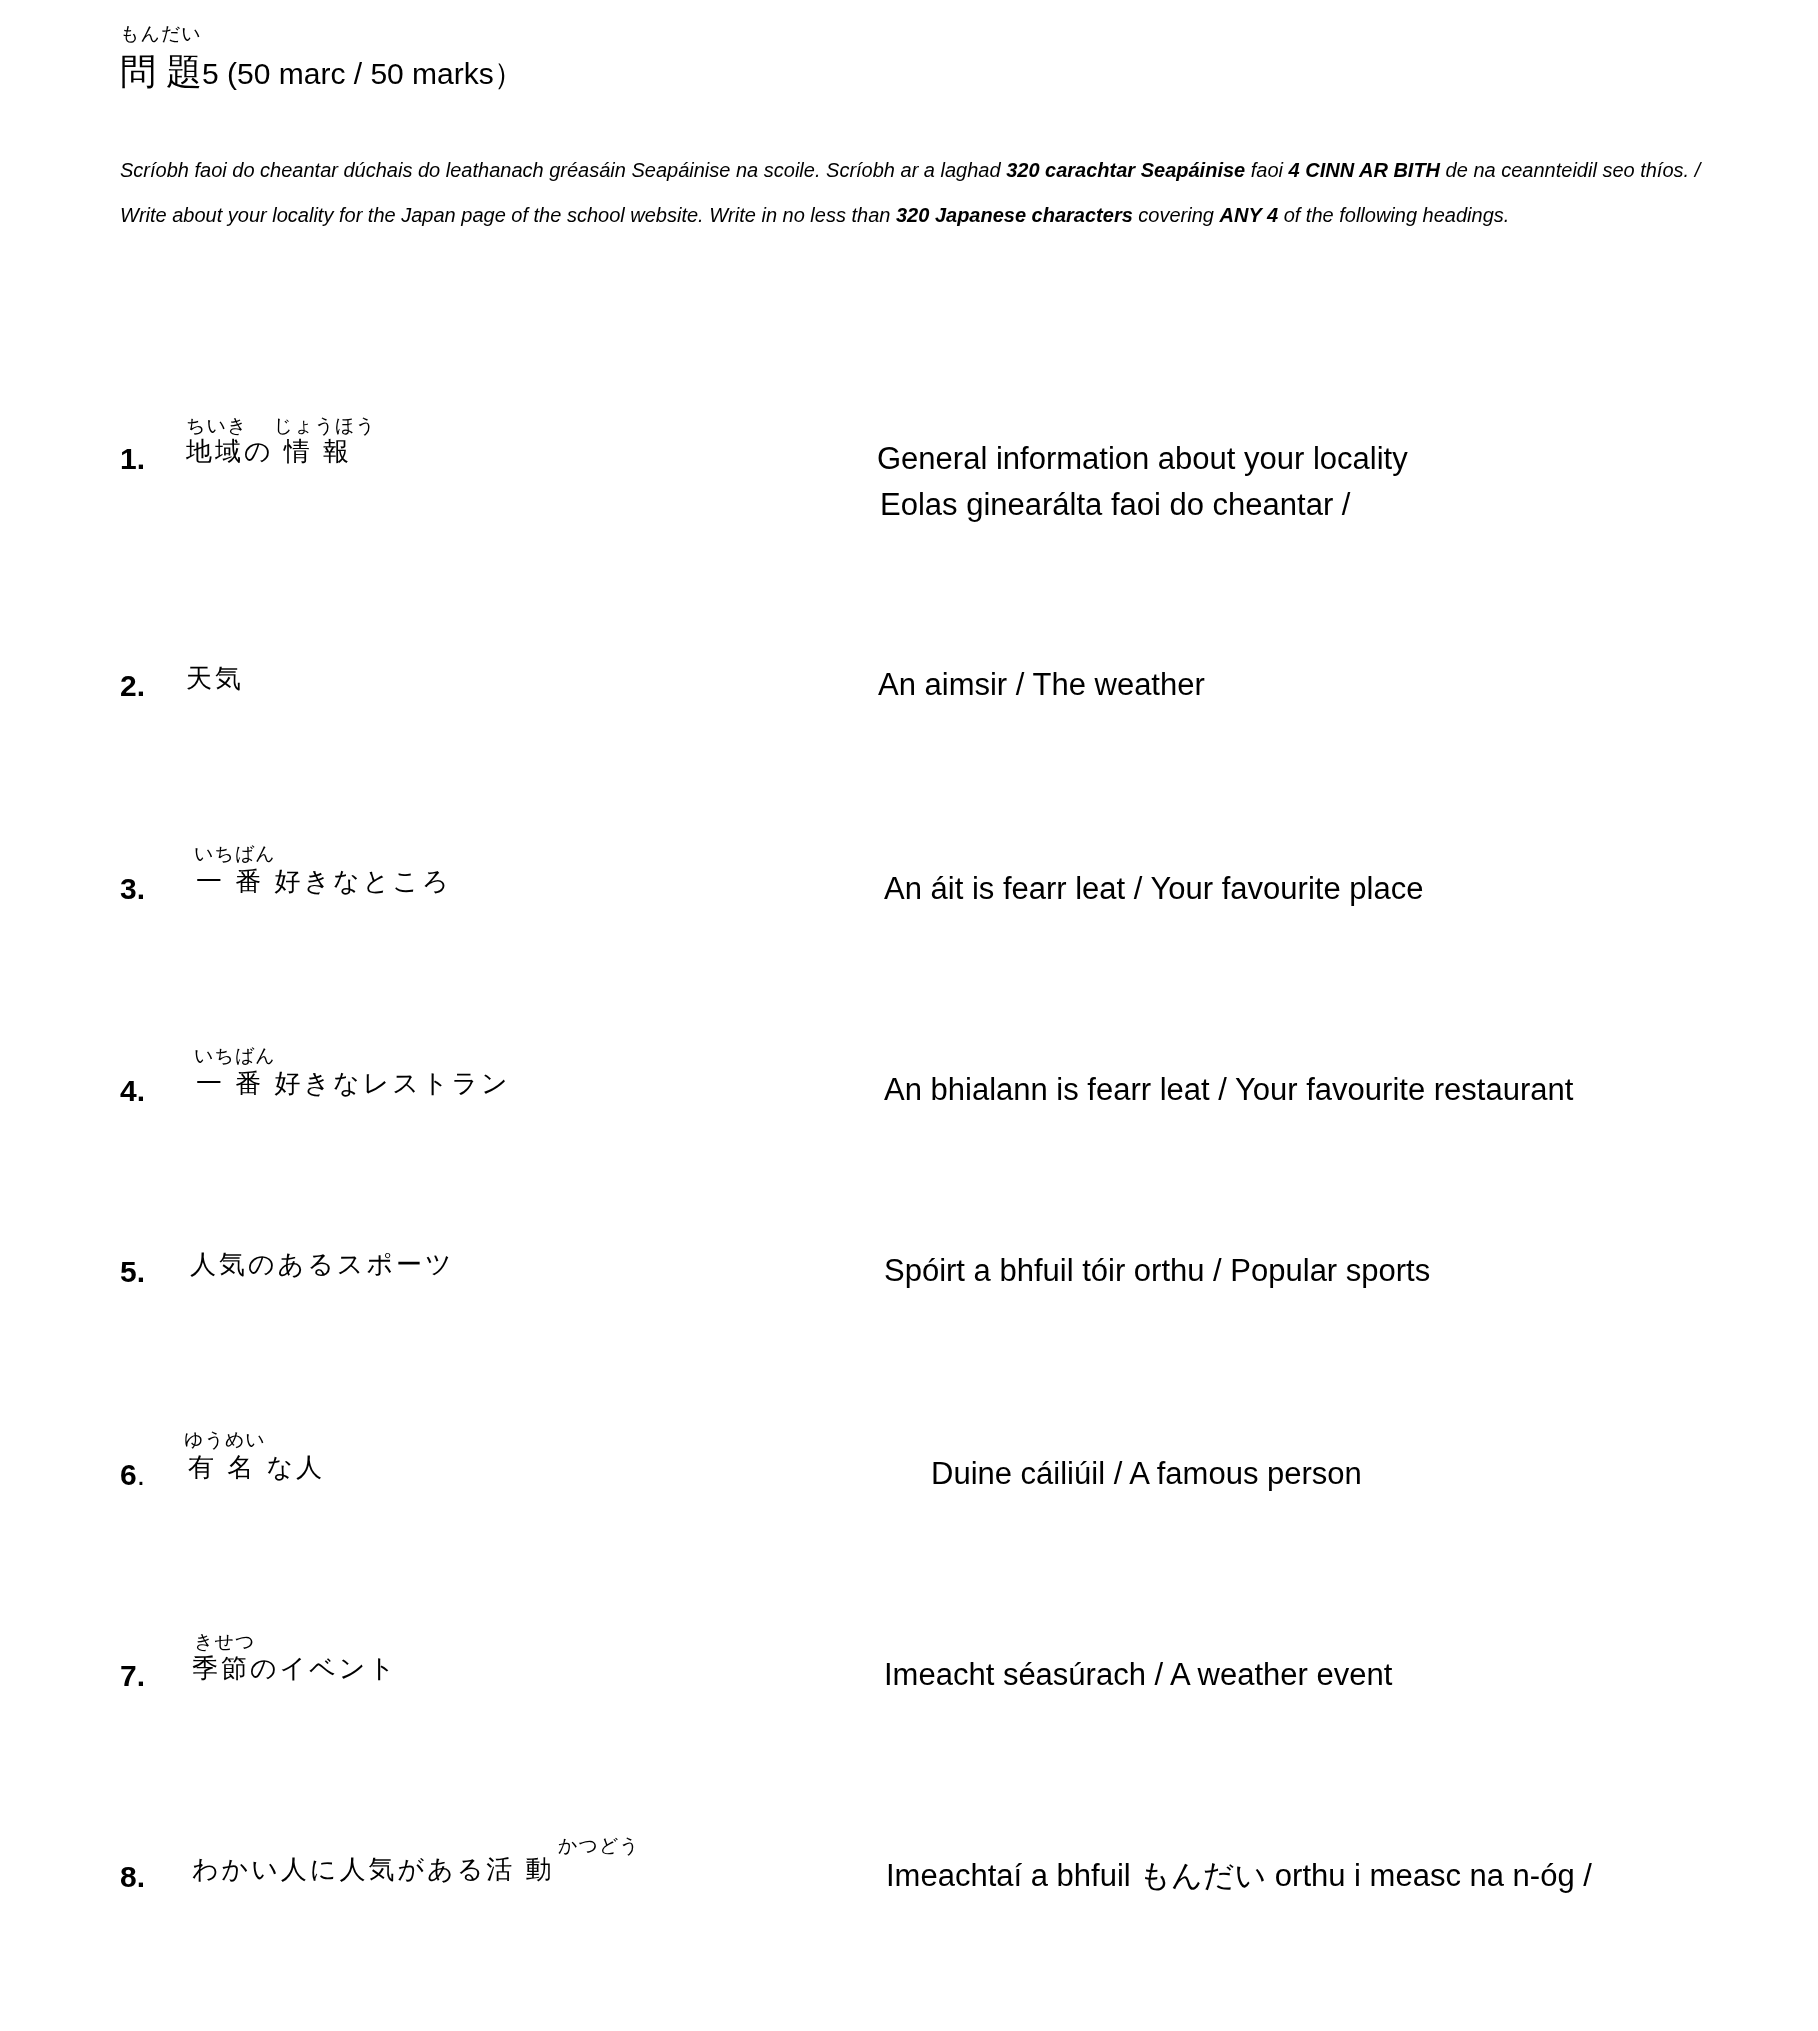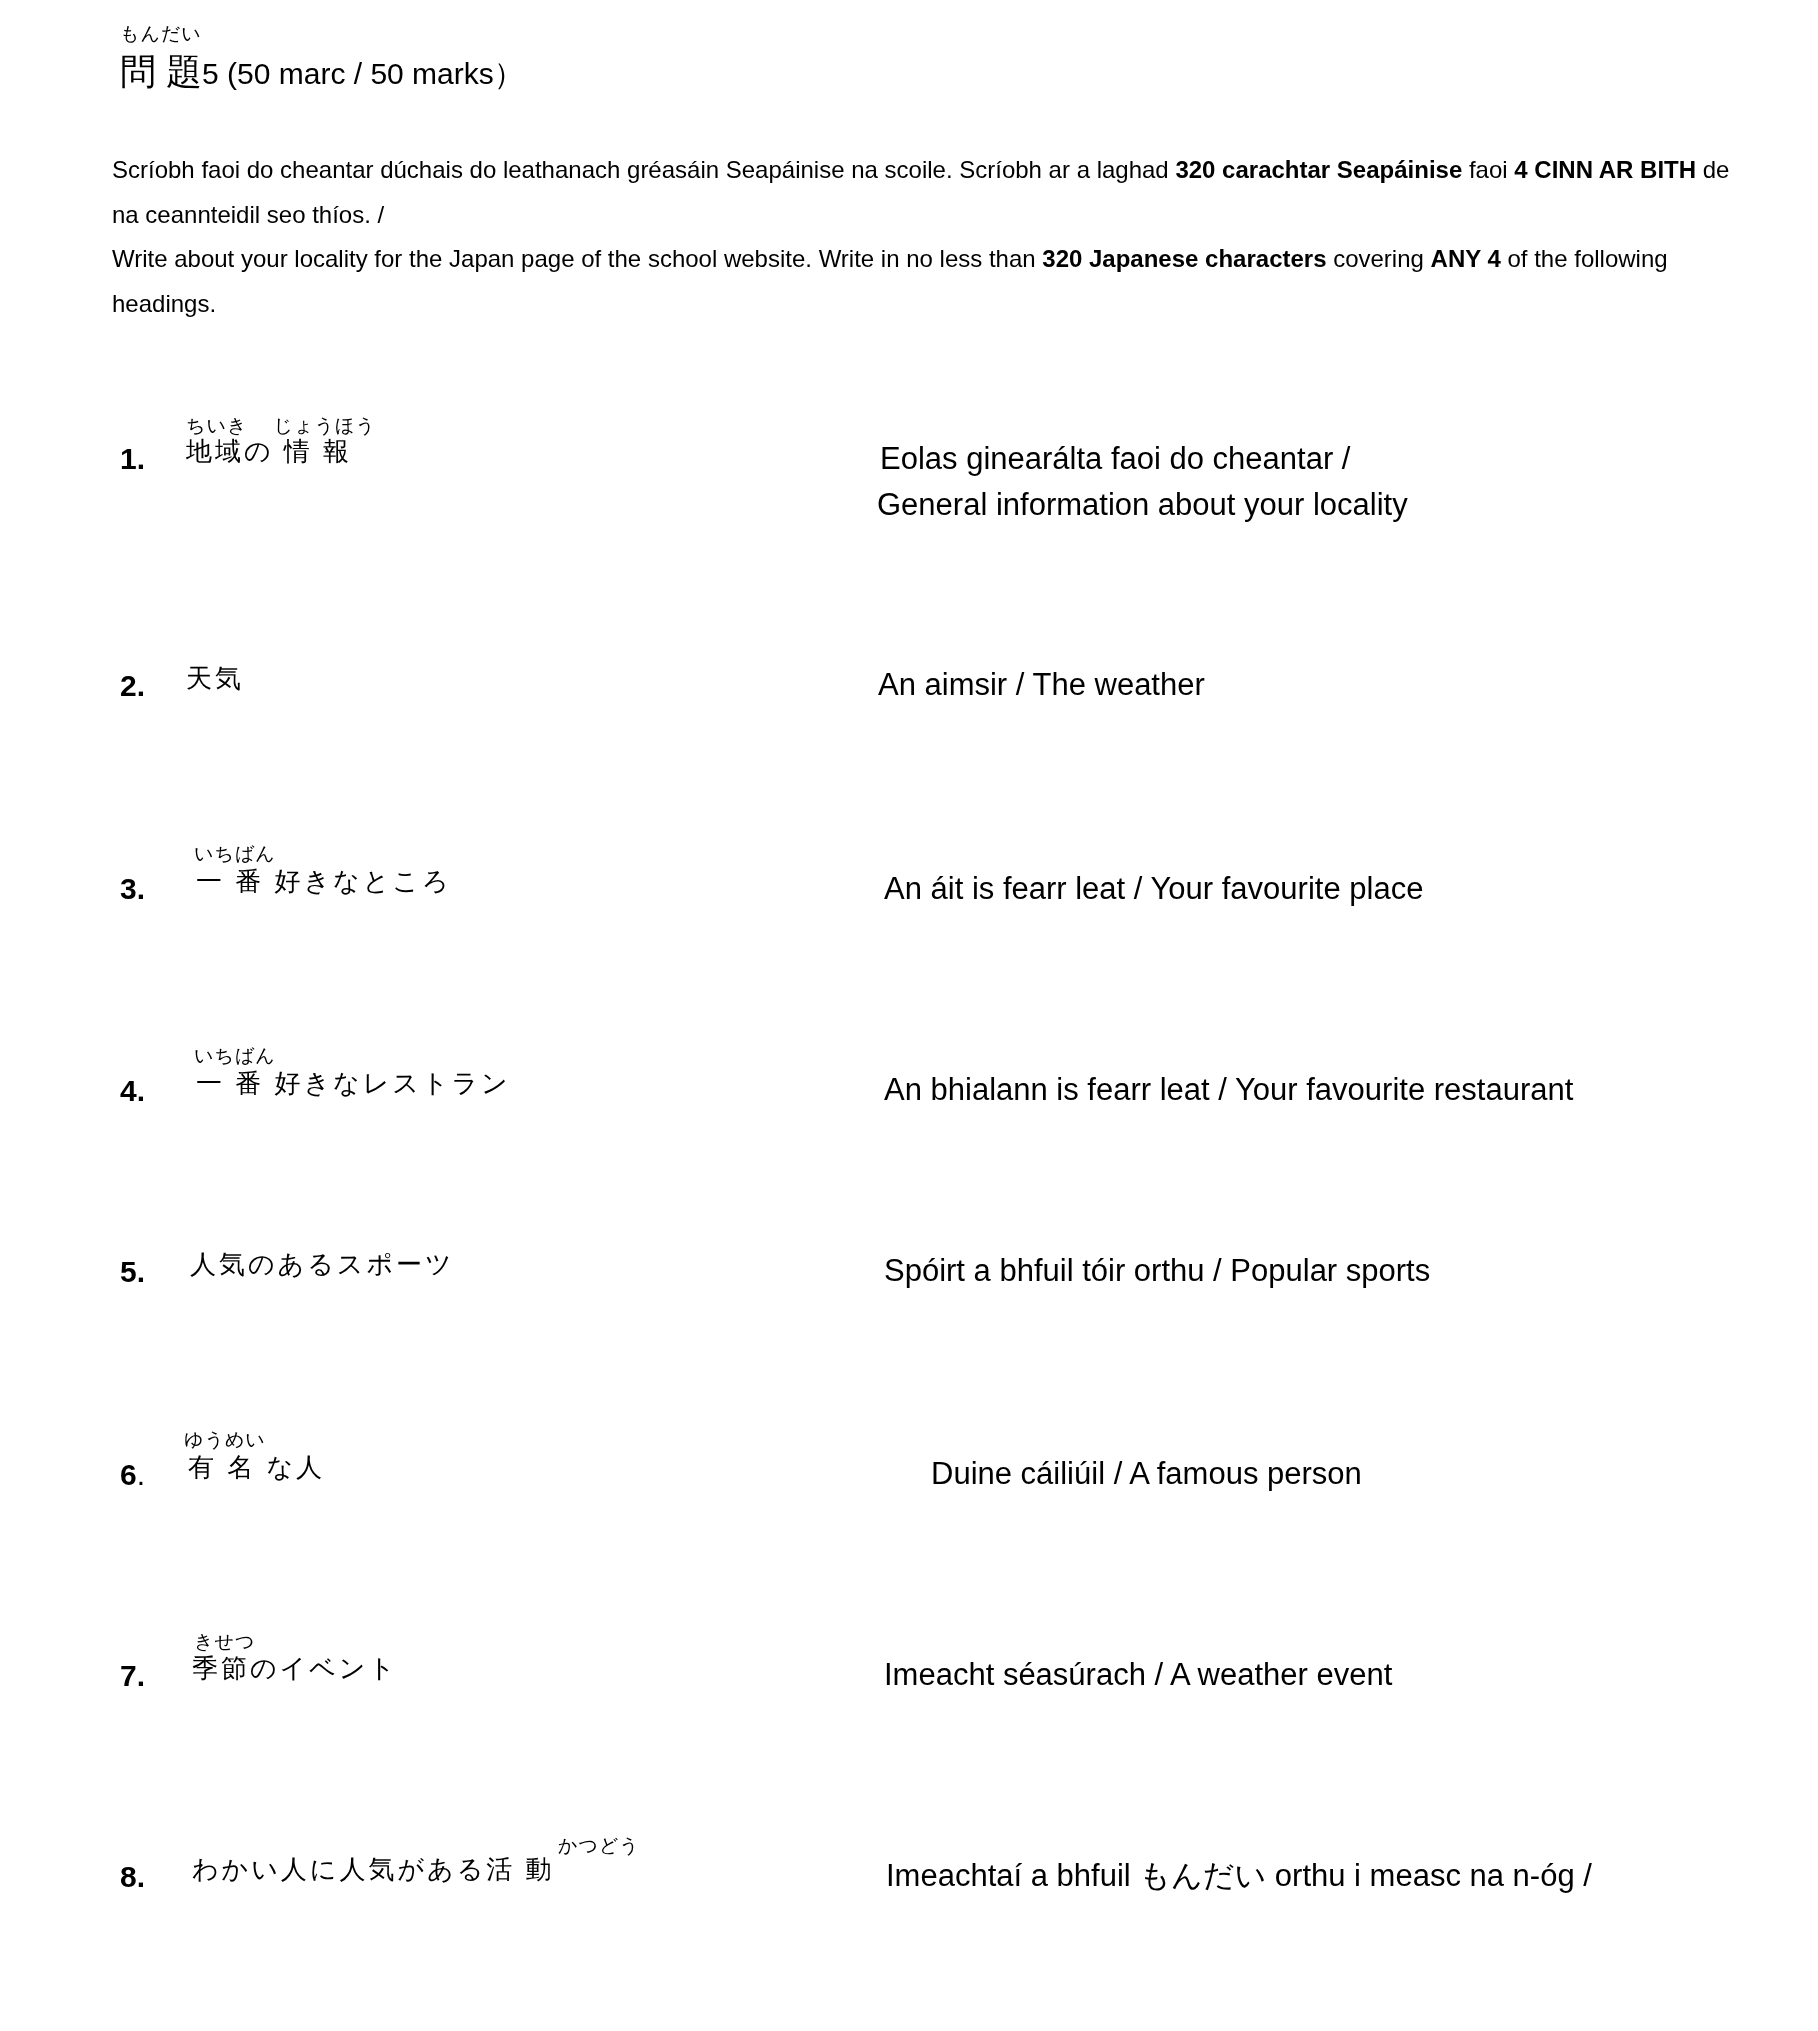--- a/index.html
+++ b/index.html
@@ -5,22 +5,22 @@
     html, body { margin:0; padding:0; background:#ffffff; }
     body {
       width:1818px; height:2031px; position:relative; overflow:hidden;
       font-family:"Liberation Sans","DejaVu Sans",sans-serif; color:#000;
     }
     .abs { position:absolute; white-space:nowrap; }
     .furi { font-size:19px; letter-spacing:1px; line-height:1;text-align:right; }
     .title { font-size:36px; font-weight:normal; line-height:1; }
     .title .q { font-size:30px; }
     .intro {
-      position:absolute; left:112px; top:148px; width:1620px;
-      font-size:24px; line-height:44.5px;
+      position:absolute; left:120px; top:148px; width:1620px;
+      font-size:20px; line-height:44.5px;font-style:italic;
     }
     .intro b { font-weight:bold; }
     .num { font-size:30px; font-weight:bold; line-height:1; }
     .num .dot-plain { font-weight:normal; }
     .jp { font-size:26px; line-height:1; letter-spacing:3px; }
     .tr { font-size:31px; line-height:46px; }
   </style>
 </head>
 <body>
 
@@ -31,22 +31,22 @@
 
 <div class="intro">
   <div><span>Scríobh faoi do cheantar dúchais do leathanach gréasáin Seapáinise na scoile. Scríobh ar a laghad </span><b>320 carachtar Seapáinise</b><span> faoi </span><b>4 CINN AR BITH</b><span> de na ceannteidil seo thíos. /</span></div>
   <div><span>Write about your locality for the Japan page of the school website.  Write in no less than </span><b>320 Japanese characters</b><span> covering </span><b>ANY 4</b><span> of the following headings.</span></div>
 </div>
 
 <div class="abs furi" style="left:186px; top:416px;">ちいき　 じょうほう</div>
 <div class="abs num" style="left:120px; top:444px;">1.</div>
 <div class="abs jp" style="left:186px; top:438px;">地域の 情 報</div>
 <div class="abs tr" style="left:880px; top:436px;">
+  <div style="margin-left:-3px;">General information about your locality</div>
   <div>Eolas ginearálta faoi do cheantar /</div>
-  <div style="margin-left:-3px;">General information about your locality</div>
 </div>
 
 <div class="abs num" style="left:120px; top:671px;">2.</div>
 <div class="abs jp" style="left:186px; top:665px;">天気</div>
 <div class="abs tr" style="left:878px; top:662px;">
   <div>An aimsir / The weather</div>
 </div>
 
 <div class="abs furi" style="left:194px; top:844px;">いちばん</div>
 <div class="abs num" style="left:120px; top:874px;">3.</div>

